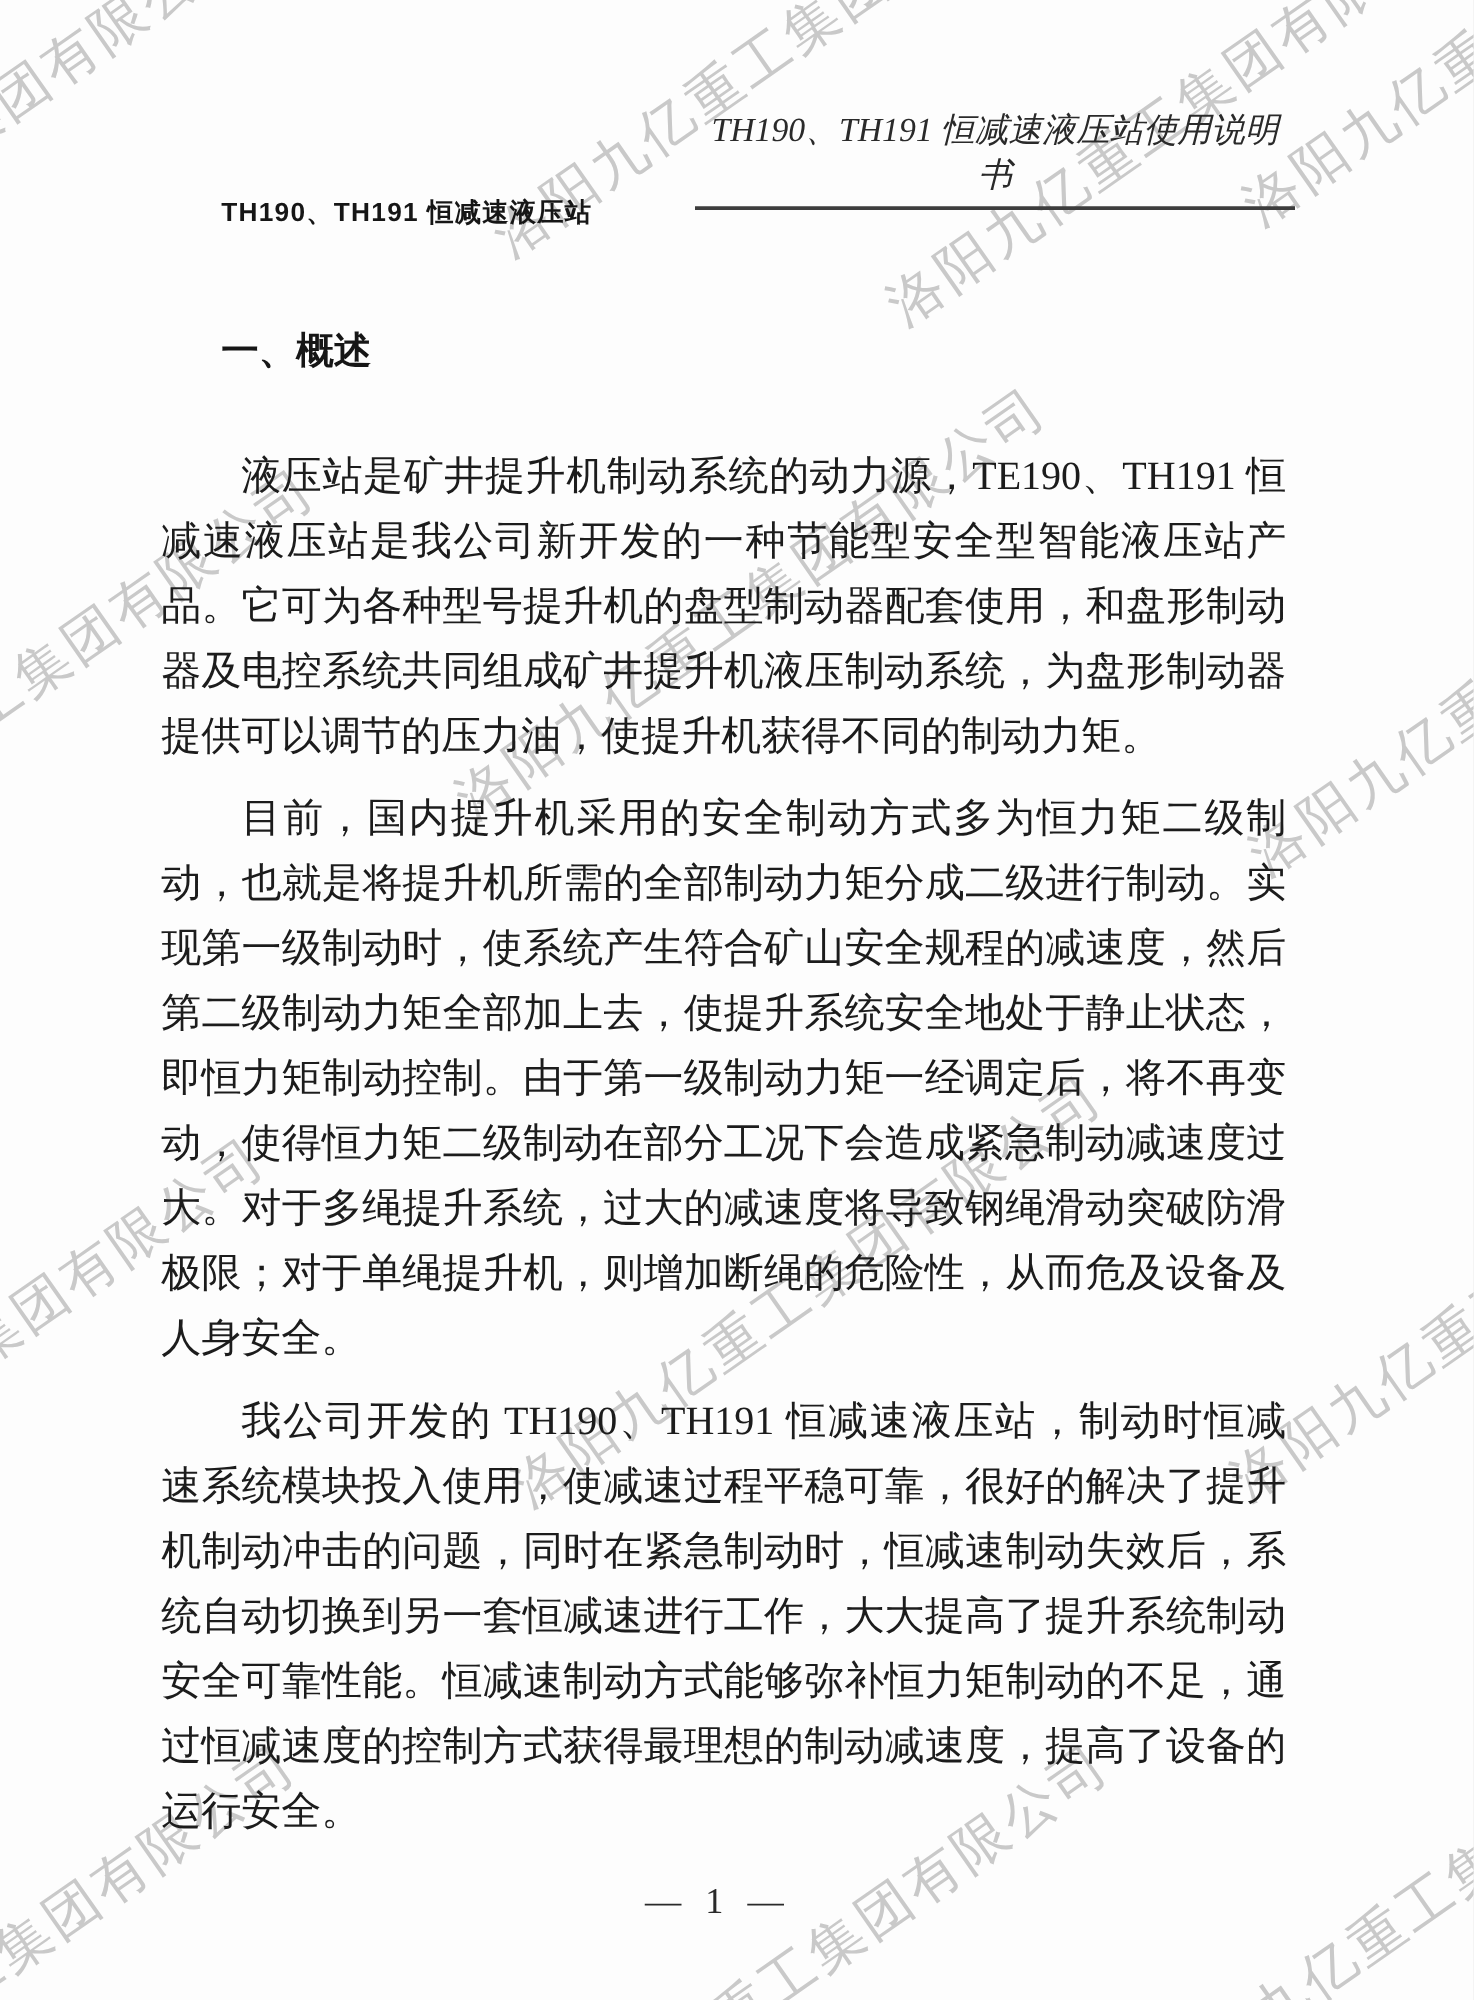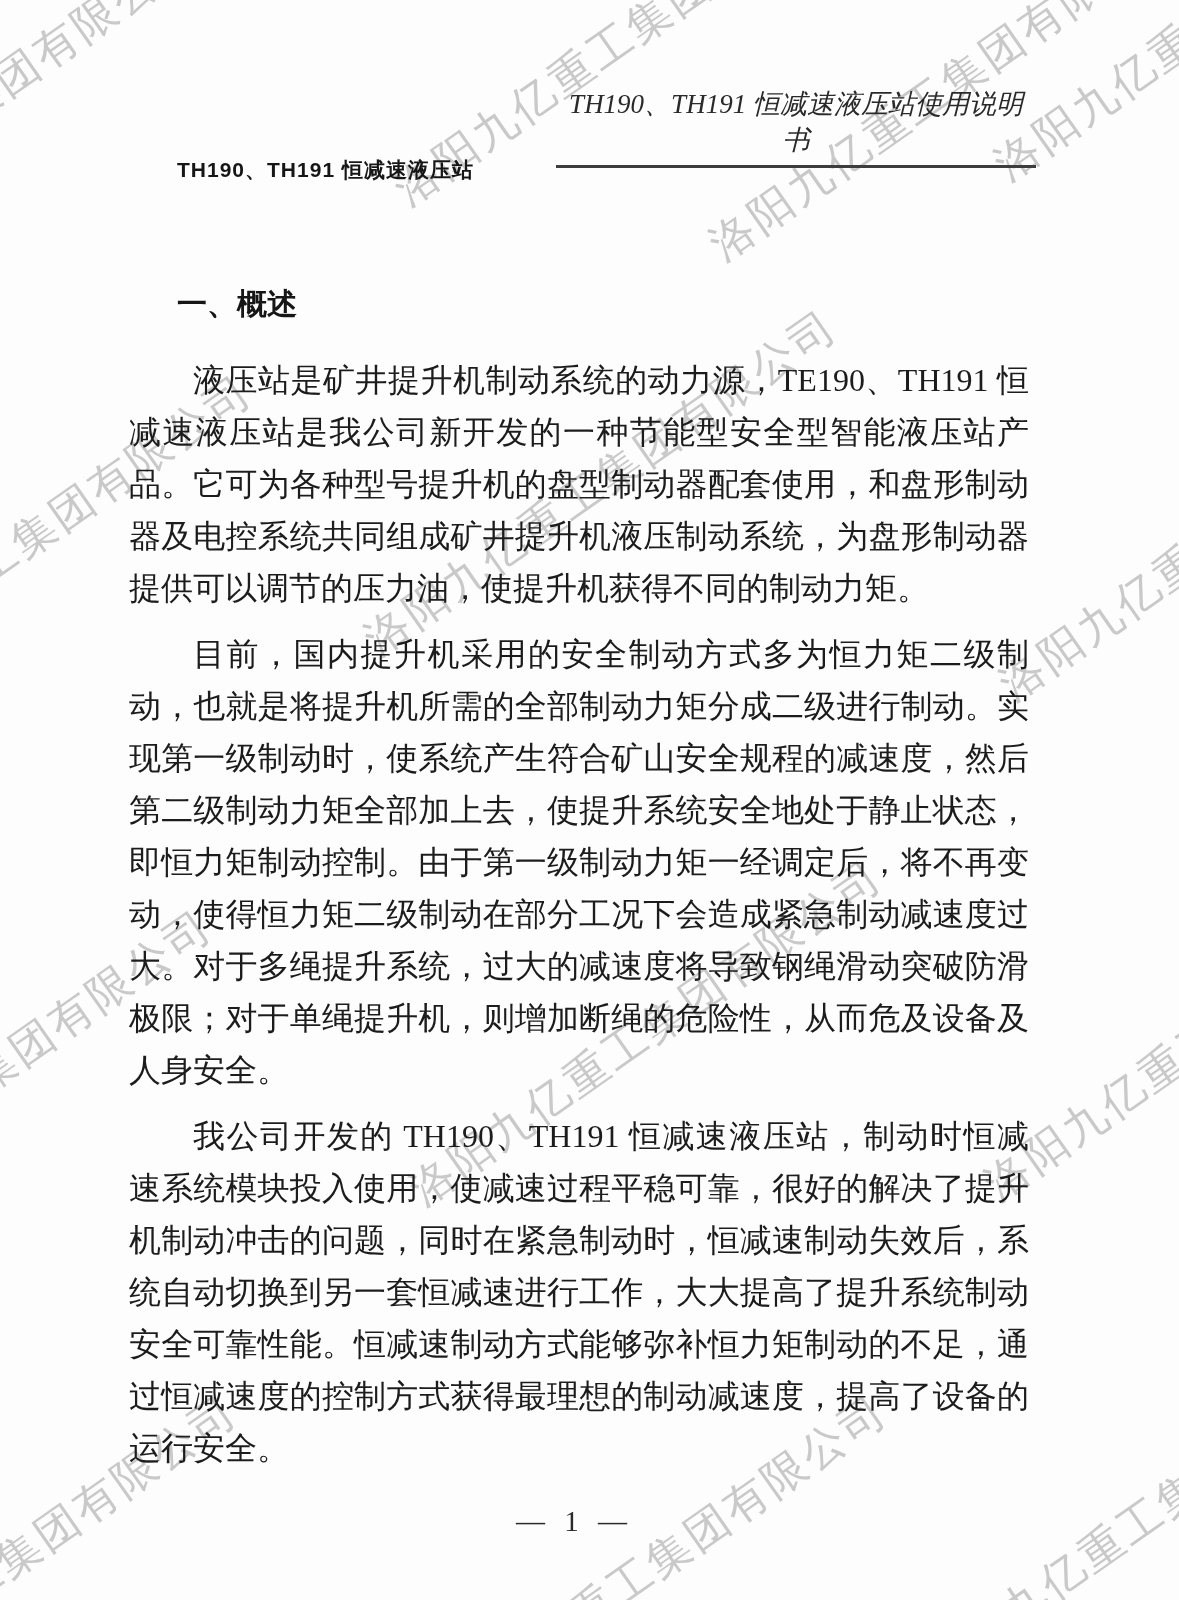--- a/index.html
+++ b/index.html
@@ -51,21 +51,20 @@
     color: #161616;
   }
   .section-heading {
     position: absolute;
     left: 177px;
     top: 260px;
     font-family: "Liberation Sans", sans-serif;
     font-weight: 700;
     font-size: 30px;
     color: #161616;
-    margin-top: 24px;
   }
   .body-text {
     position: absolute;
     left: 115px;
     top: 340px;
     width: 928px;
     font-size: 32px;
     line-height: 52px;
     text-align: justify;
     color: #1c1c1c;

